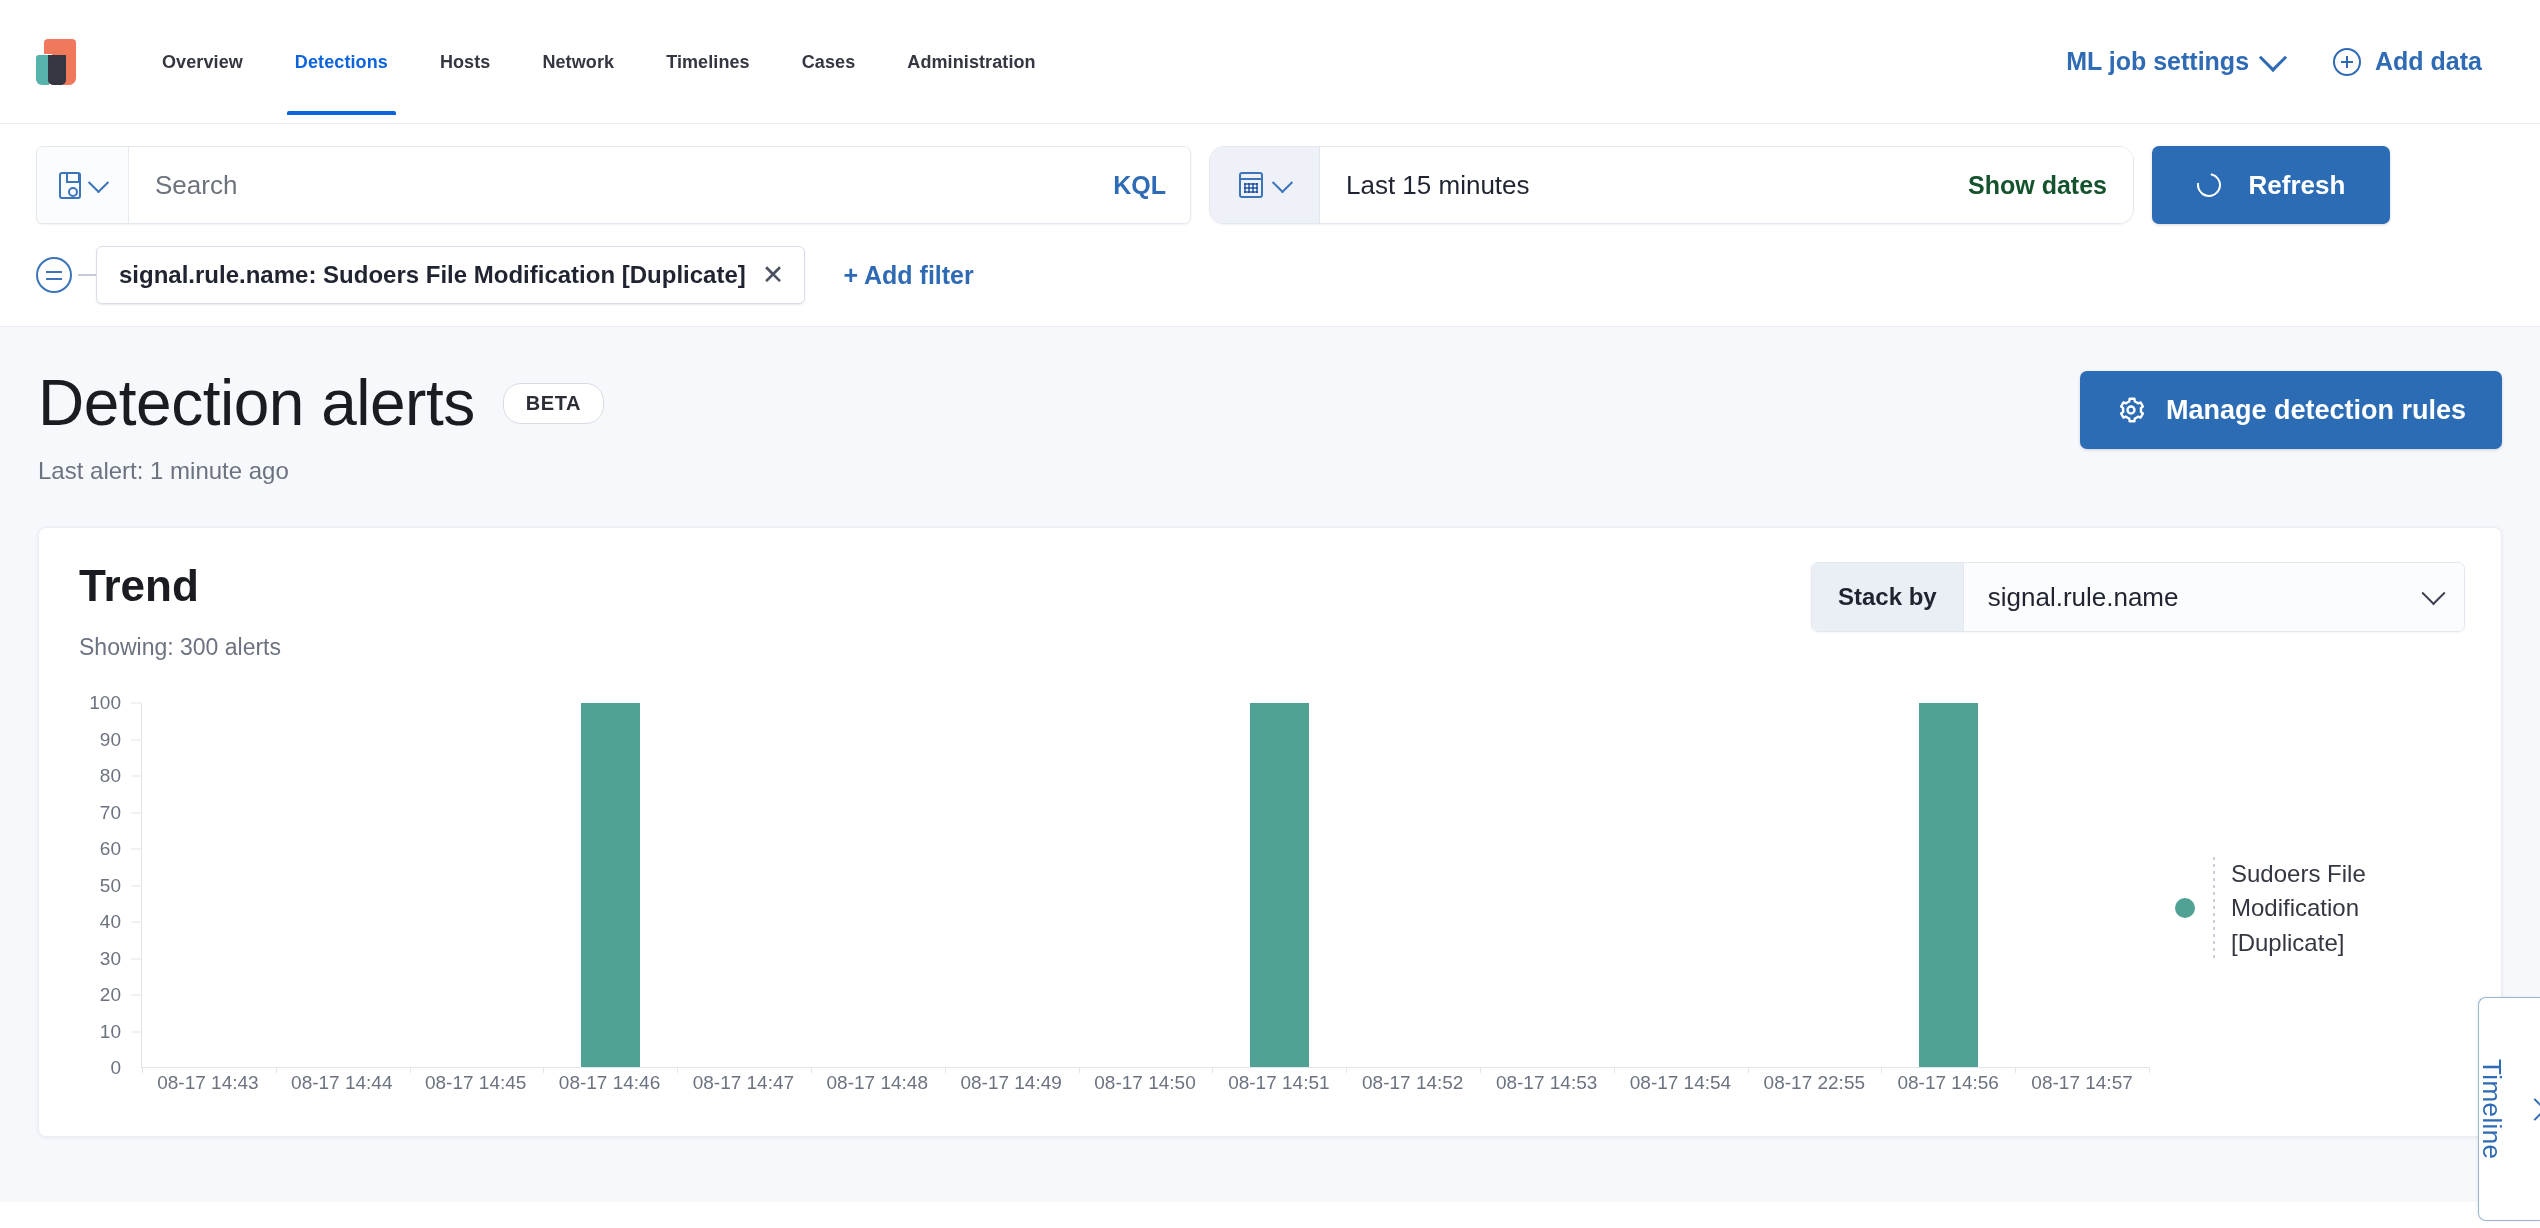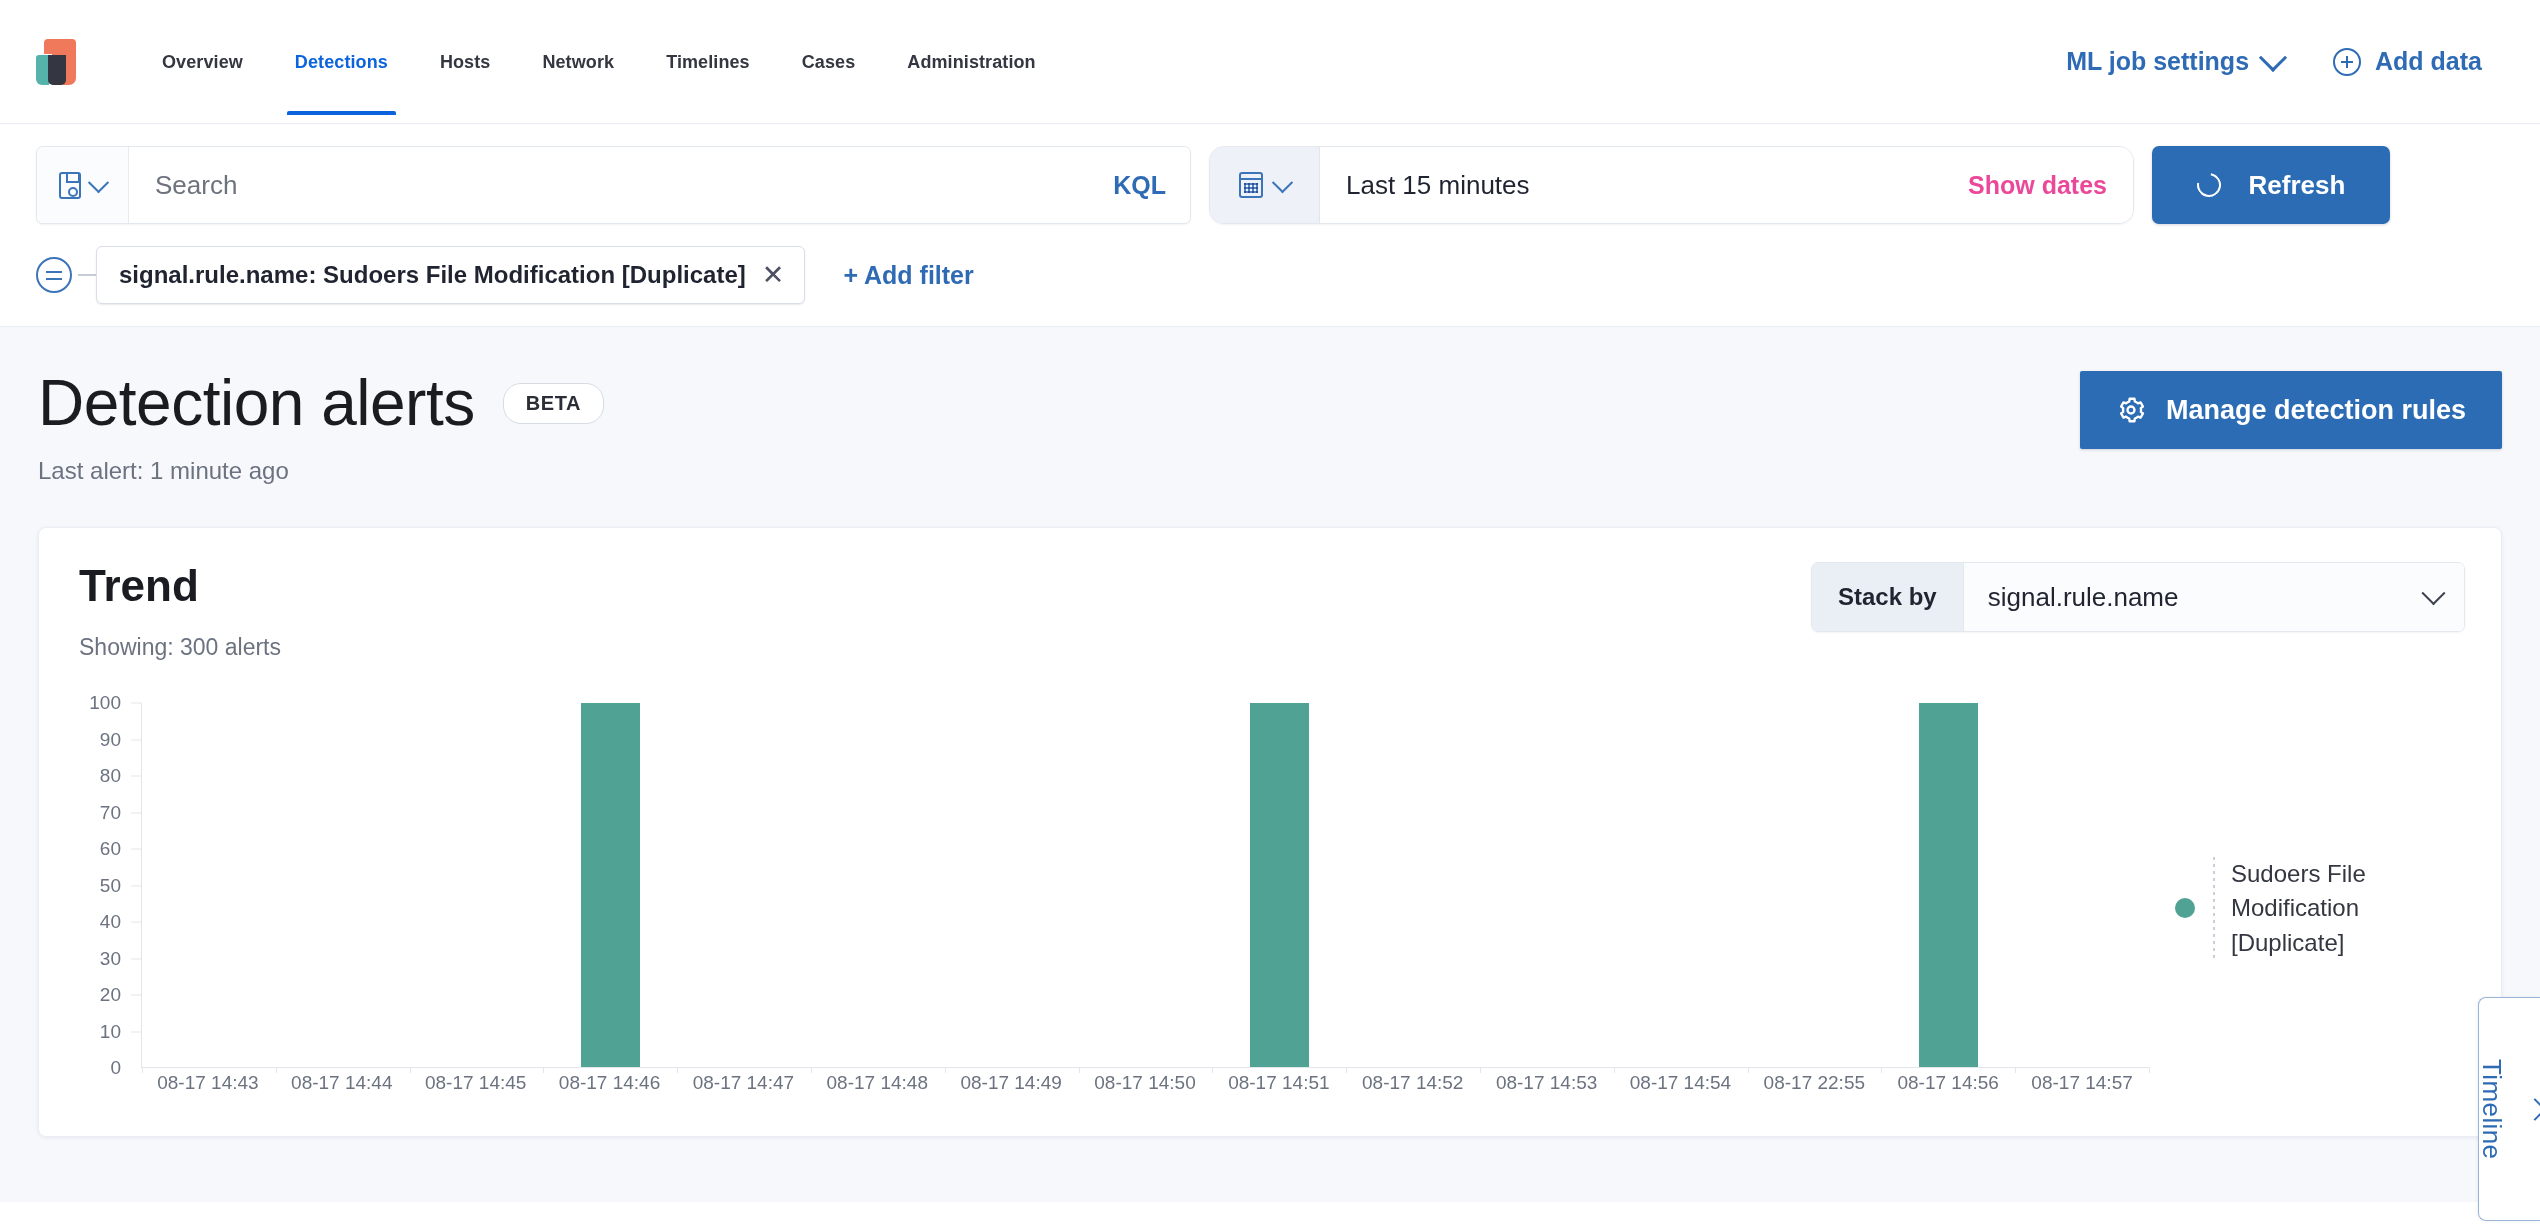--- a/index.html
+++ b/index.html
@@ -201,21 +201,21 @@
       repeating-linear-gradient(to right,#3b74b8 0 2px, transparent 2px 4px),
       repeating-linear-gradient(to bottom,#3b74b8 0 2px, transparent 2px 4px);
     background-blend-mode: multiply;
     opacity:.85;
   }
   .date-field {
     flex: 1; display: flex; align-items: center;
     background: #ffffff; padding: 0 26px;
   }
   .date-text { flex: 1; font-size: 26px; color: #1f2430; }
-  .show-dates { color: #ec4899; font-size: 25px; font-weight: bold; cursor: pointer; }
+  .show-dates { color: #14532d; font-size: 25px; font-weight: bold; cursor: pointer; }
 
   .refresh-btn {
     flex: 0 0 auto;
     min-width: 238px;
     height: 78px;
     background: #2c6cb5;
     color: #ffffff;
     border: none; border-radius: 7px;
     display: flex; align-items: center; justify-content: center; gap: 28px;
     font-size: 26px; font-weight: bold; cursor: pointer;
@@ -283,21 +283,21 @@
     border-radius: 18px;
     padding: 8px 22px;
     font-size: 20px; font-weight: bold; color: #2b2e36;
     letter-spacing: .6px;
     background: #ffffff;
   }
   .subtitle { font-size: 24px; color: #6b7280; margin-top: 22px; }
   .manage-btn {
     margin-left: auto;
     background: #2c6cb5; color: #fff;
-    border: none; border-radius: 2px;
+    border: none; border-radius: 7px;
     height: 78px; padding: 0 36px;
     display: flex; align-items: center; gap: 20px;
     font-size: 27px; font-weight: bold; cursor: pointer;
     font-family: "Liberation Sans", sans-serif;
     box-shadow: 0 1px 3px rgba(16,36,72,.18);
   }
 
   
   .panel {
     margin-top: 42px;

